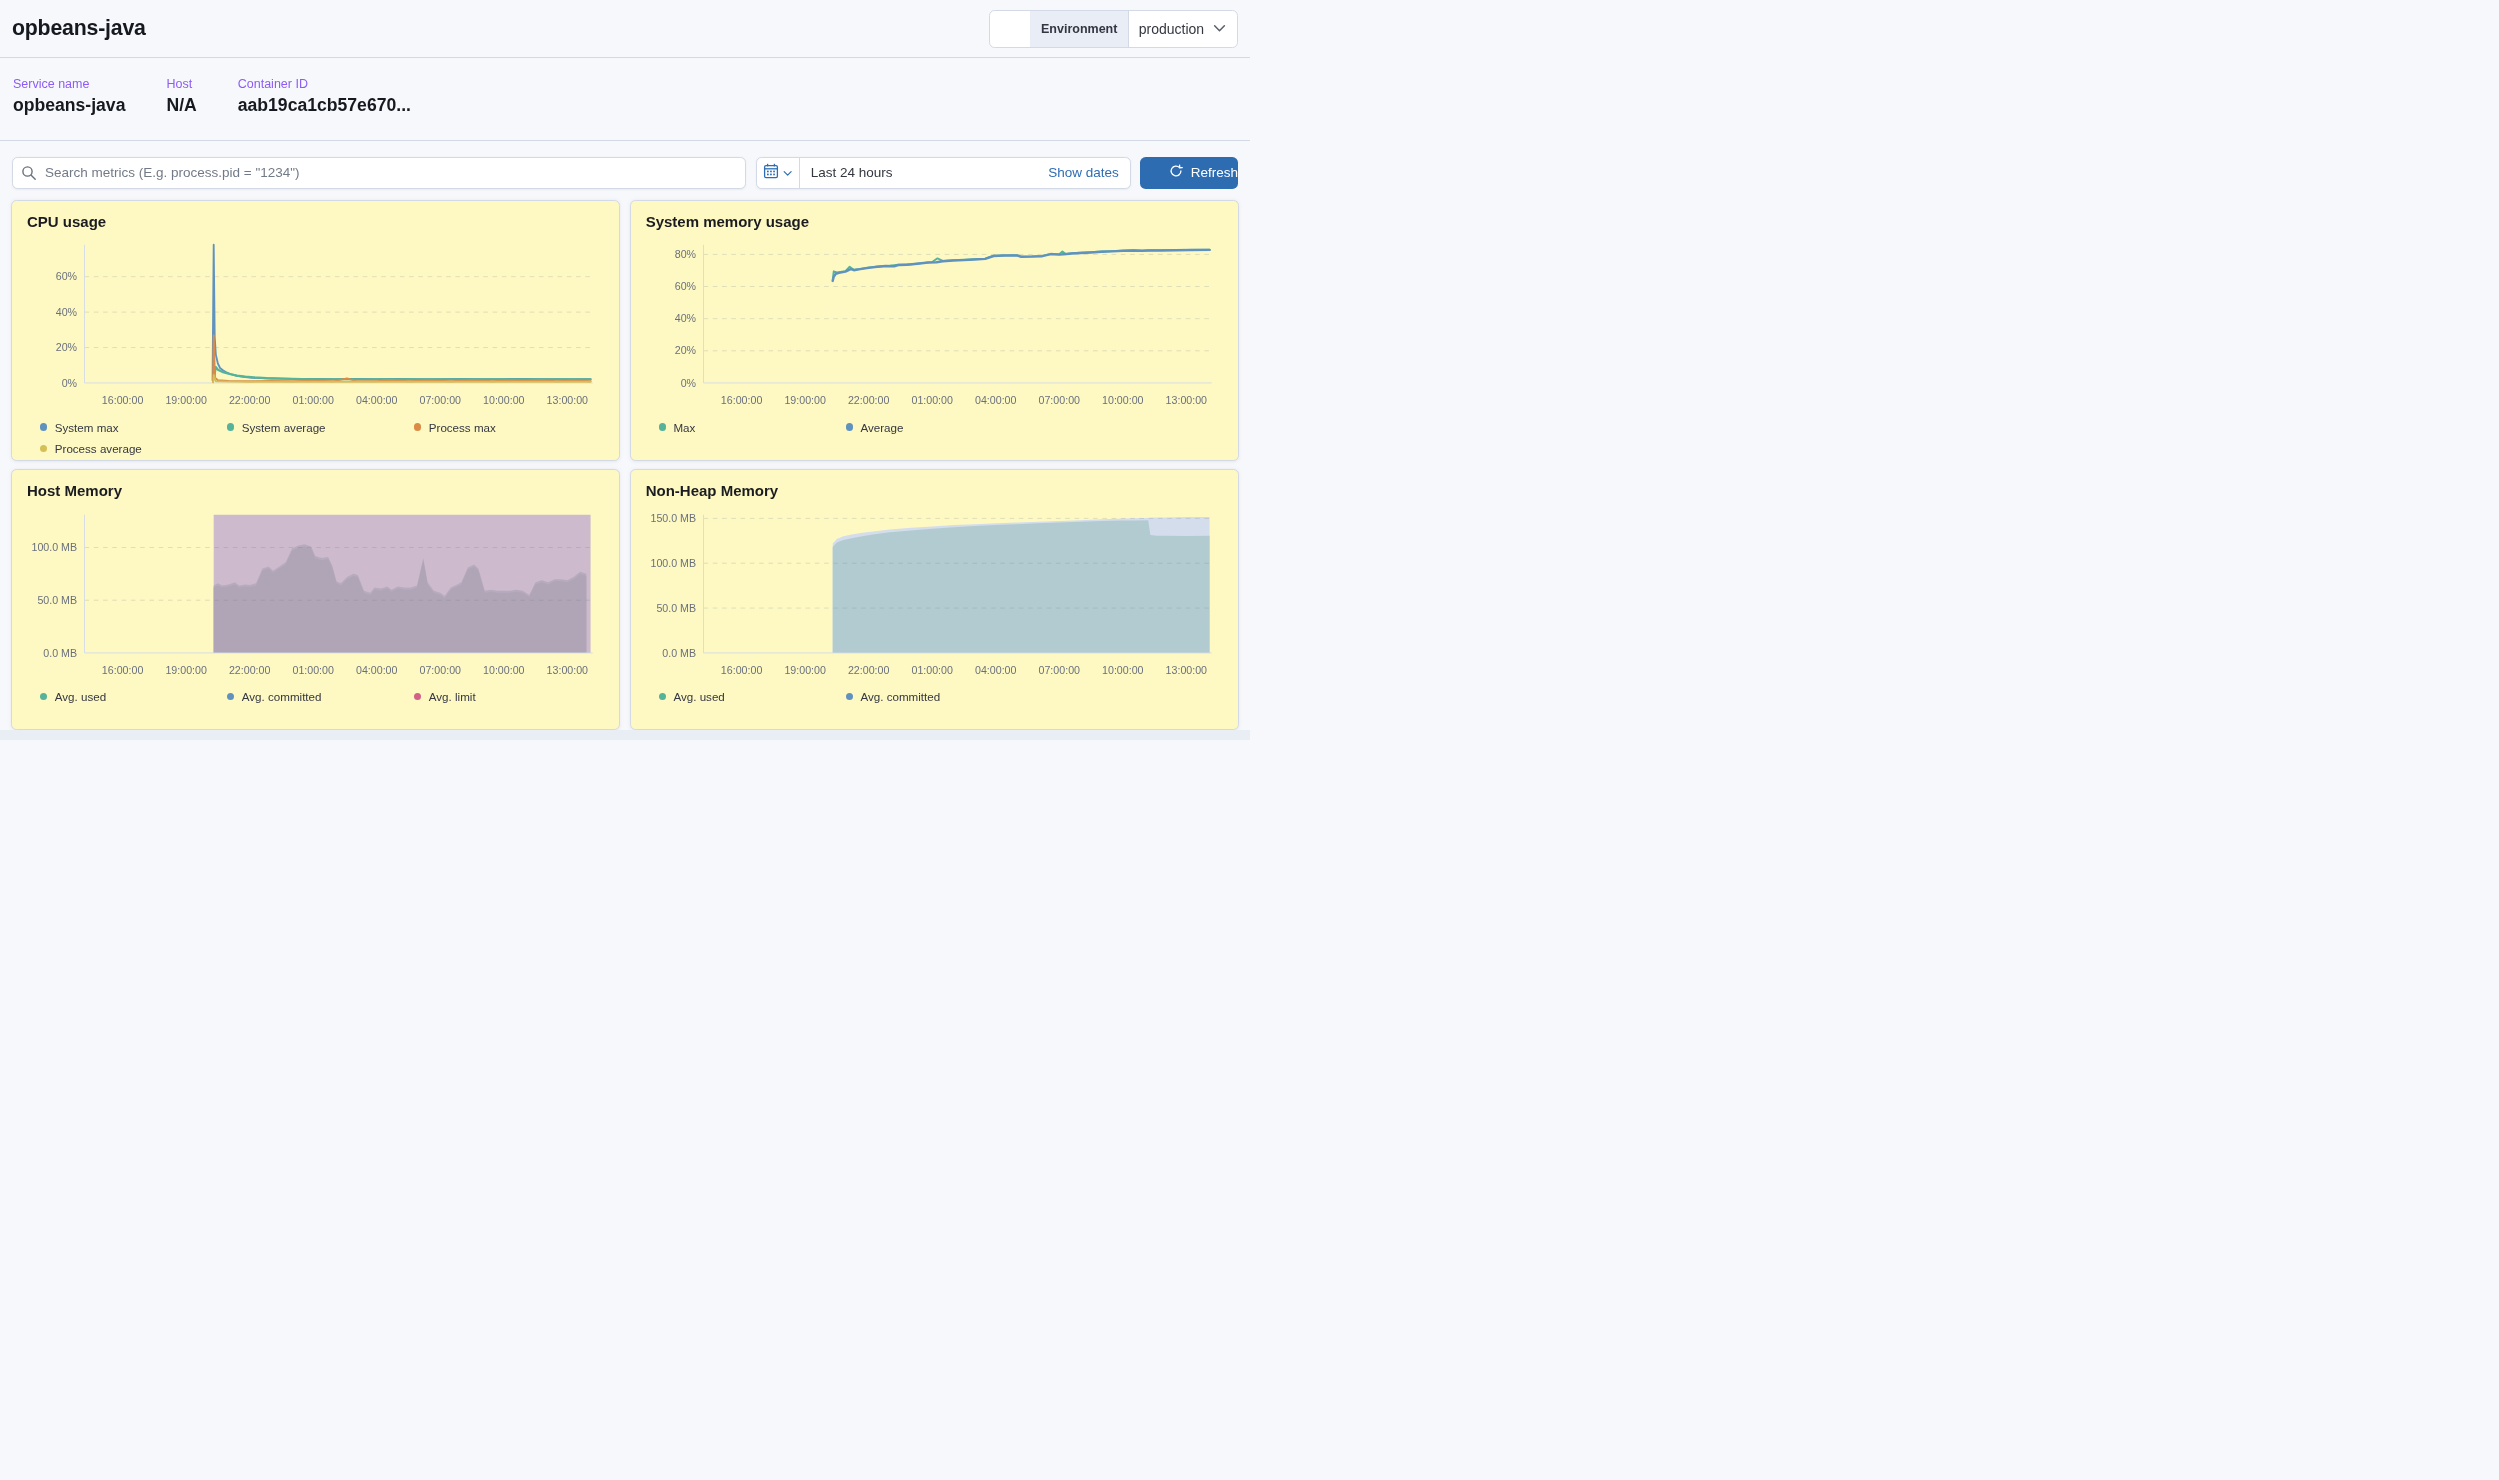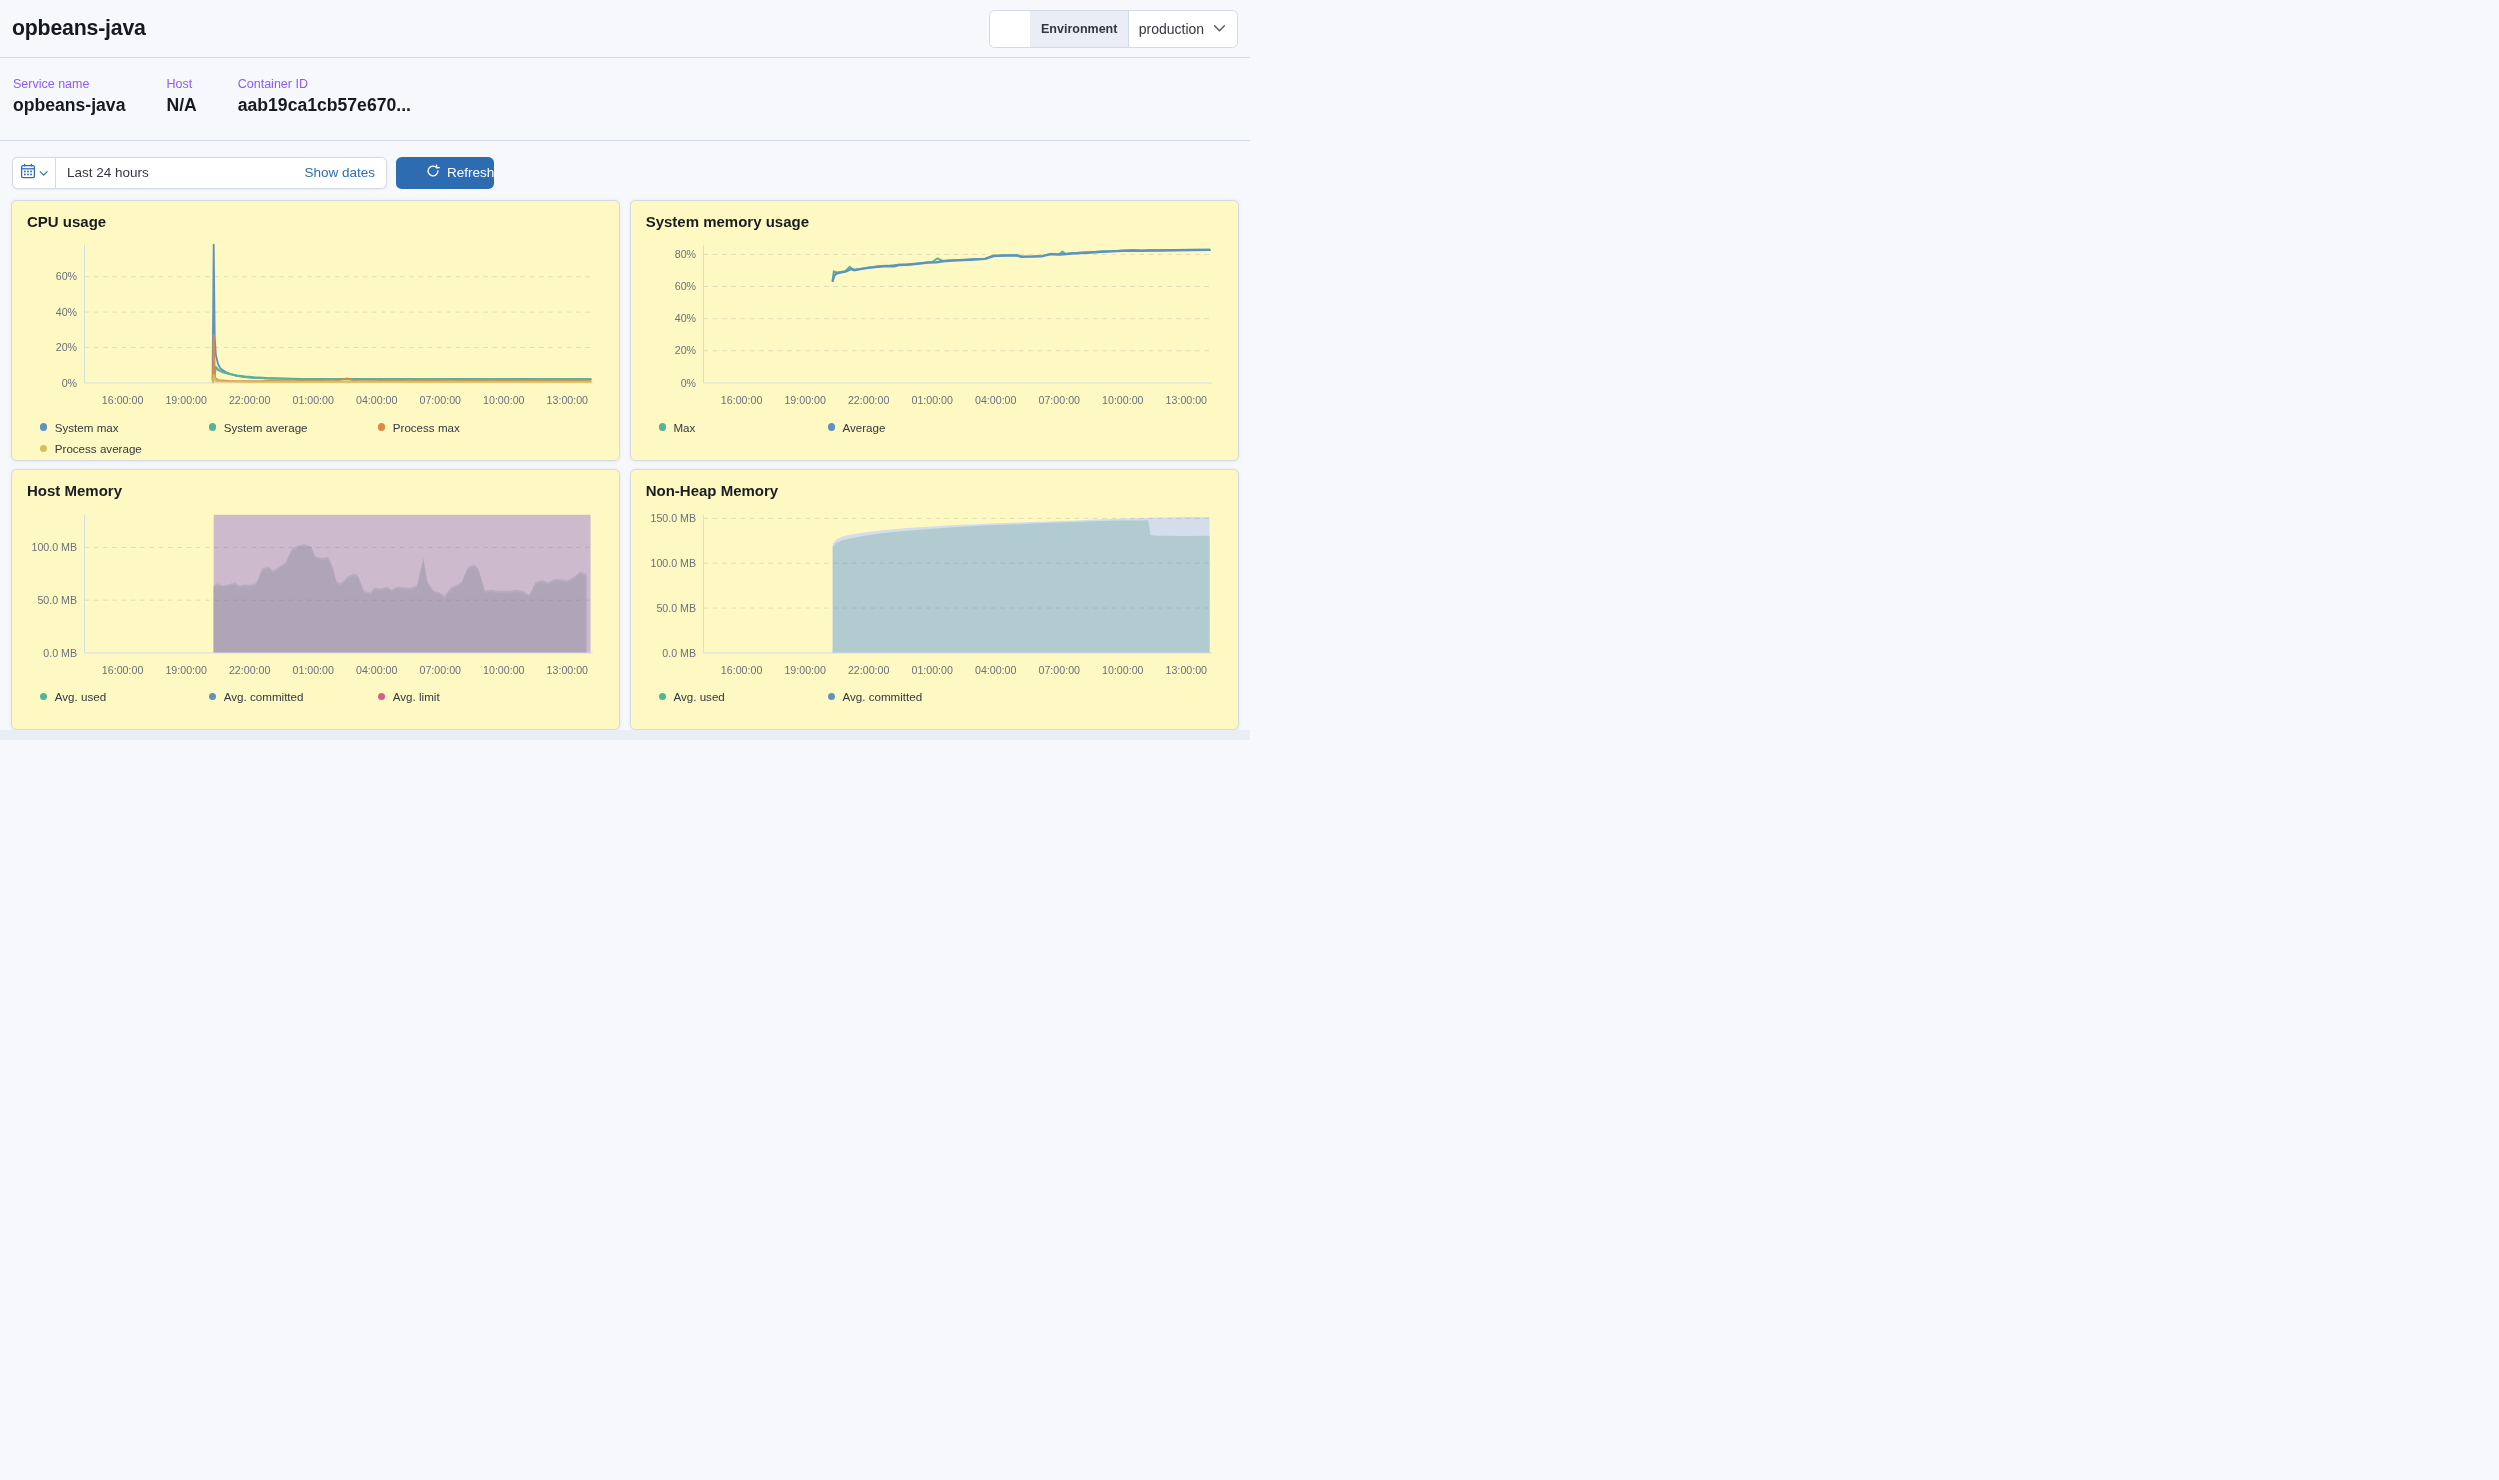--- a/index.html
+++ b/index.html
@@ -42,21 +42,21 @@
     color:#fff; font-size:13.5px; font-weight:500; font-family:inherit; display:flex;
     align-items:center; justify-content:flex-end; gap:7.4px; cursor:pointer; }
   
   .panels { display:grid; grid-template-columns:1fr 1fr; gap:8.4px 9.3px; padding:11px 11px 0 11px; }
   .panel { background:#fef9c3; border:0.9px solid #d3dae6; border-radius:5.6px; height:261px;
     padding:12px 15px; box-shadow:0 0.9px 3.7px rgba(152,162,179,.18); }
   .panel-title { font-size:15px; font-weight:700; color:#1a1c21; margin-bottom:9.3px; }
   .chart-svg { display:block; }
   svg text.tick { font-family:"Liberation Sans","DejaVu Sans",sans-serif; font-size:11.5px; fill:#69707d; }
   .legend { display:flex; flex-wrap:wrap; padding-left:13px; margin-top:9.3px; }
-  .legend-item { width:169px; display:flex; align-items:center; gap:7.4px; font-size:11.6px;
+  .legend-item { width:187px; display:flex; align-items:center; gap:7.4px; font-size:11.6px;
     color:#343741; margin-bottom:8.4px; cursor:pointer; }
   .legend-dot { width:7.4px; height:7.4px; border-radius:50%; flex:0 0 auto; }
   .bottom-strip { position:absolute; left:0; right:0; bottom:0; height:10.2px; background:#e9edf4; }
 </style>
 </head>
 <body>
 
 <header class="app-header">
   <h1 class="page-title">opbeans-java</h1>
   <div class="env-control">
@@ -79,20 +79,29 @@
     <div class="stat-label">Host</div>
     <div class="stat-value">N/A</div>
   </div>
   <div class="stat">
     <div class="stat-label">Container ID</div>
     <div class="stat-value">aab19ca1cb57e670...</div>
   </div>
 </section>
 
 <section class="toolbar">
+  <div class="search-wrap">
+    <span class="search-icon">
+      <svg width="16" height="16" viewBox="0 0 16 16">
+          <circle cx="6.5" cy="6.5" r="4.6" fill="none" stroke="#69707d" stroke-width="1.4"></circle>
+          <line x1="10.2" y1="10.2" x2="14.2" y2="14.2" stroke="#69707d" stroke-width="1.4" stroke-linecap="round"></line>
+        </svg>
+    </span>
+    <input type="text" placeholder="Search metrics (E.g. process.pid = &quot;1234&quot;)" style="">
+  </div>
   <div class="datepicker">
     <div class="dp-cal">
       <span>
         <svg width="16" height="16" viewBox="0 0 16 16">
           <rect x="1.6" y="2.6" width="12.8" height="12" rx="1.4" fill="none" stroke="#2e6db3" stroke-width="1.3"></rect>
           <line x1="1.6" y1="5.8" x2="14.4" y2="5.8" stroke="#2e6db3" stroke-width="1.3"></line>
           <line x1="4.6" y1="0.8" x2="4.6" y2="3.4" stroke="#2e6db3" stroke-width="1.3"></line>
           <line x1="11.4" y1="0.8" x2="11.4" y2="3.4" stroke="#2e6db3" stroke-width="1.3"></line>
           <g fill="#2e6db3">
               <rect x="4" y="7.6" width="1.7" height="1.7"></rect>

